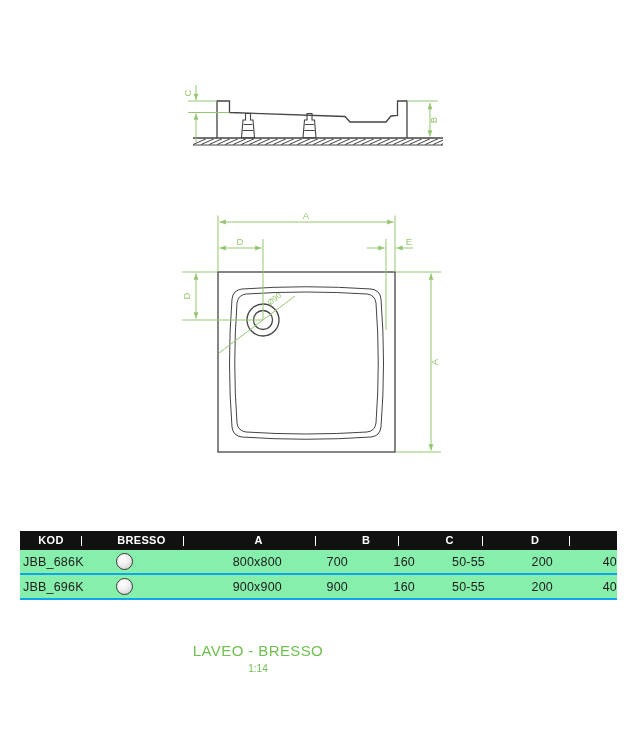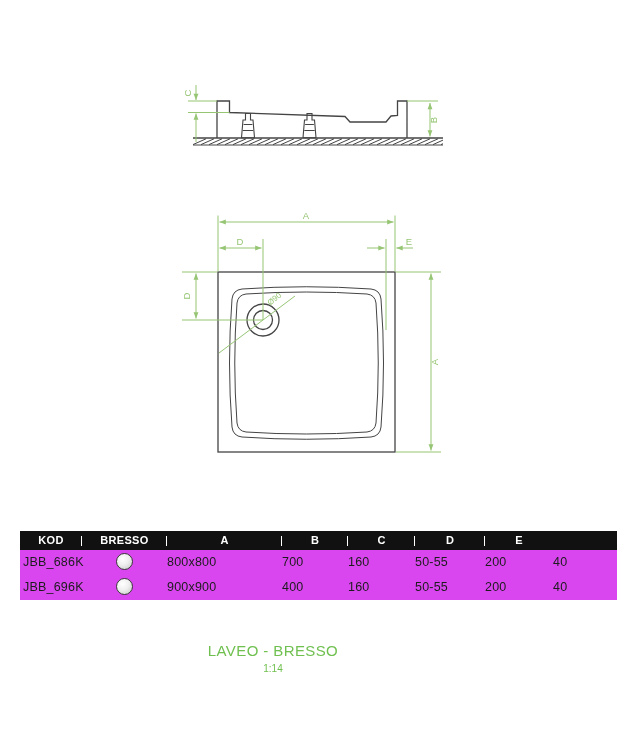--- a/index.html
+++ b/index.html
@@ -14,34 +14,34 @@
   .ink-thin{stroke:var(--ink);stroke-width:1;fill:none;}
   .ink-fill{fill:none;stroke:var(--ink);stroke-width:1.1;}
   .dim{stroke:var(--green);stroke-width:1;fill:none;}
   .dimlabel{fill:var(--green);stroke:none;font-size:9.5px;font-family:"Liberation Sans",sans-serif;}
   .dimlabel-sm{fill:var(--green);stroke:none;font-size:8px;font-family:"Liberation Sans",sans-serif;}
   #floor-hatch line{stroke:var(--ink);stroke-width:1;}
   .arrowhead{fill:var(--green);}
   
   #spec-table{position:absolute;left:20px;top:531px;width:597px;}
   .t-header{display:grid;grid-template-columns:62px 85px 115px 66px 67px 70px 68px 64px;
-    background:var(--hdr);height:19px;align-items:center;}
+    background:var(--hdr);height:19px;align-items:center;gap:17px;}
   .t-header .hcell{position:relative;color:#fff;font-size:11px;font-weight:bold;
     text-align:center;letter-spacing:.3px;line-height:19px;}
   .t-header .hcell:not(:last-child)::after{
     content:"";position:absolute;right:0;top:4.5px;width:1.5px;height:10px;background:#fff;}
   .t-row{display:grid;grid-template-columns:62px 85px 115px 66px 67px 70px 68px 64px;
-    height:23px;align-items:center;border-bottom:2px solid #d946ef;background:#d946ef;}
-  .t-row .cell{font-size:12.5px;color:#1c1c1c;text-align:left;letter-spacing:.2px;}
+    height:23px;align-items:center;border-bottom:2px solid #0ea5e9;background:#86efac;}
+  .t-row .cell{font-size:12.5px;color:#1c1c1c;text-align:right;letter-spacing:.2px;}
   .t-row .cell.kod{text-align:left;padding-left:3px;}
   .swatch{width:15px;height:15px;border-radius:50%;margin:0 auto;
     border:1.3px solid #3a3a3a;
     background:radial-gradient(circle at 38% 32%, #ffffff 0%, #efefef 45%, #c3c3c3 100%);}
   
-  #footer{position:absolute;left:0;top:641px;width:516px;text-align:center;color:var(--footer-green);margin-left:15px;}
+  #footer{position:absolute;left:0;top:641px;width:516px;text-align:center;color:var(--footer-green);}
   #footer .f-title{font-size:15px;letter-spacing:.4px;line-height:19px;}
   #footer .f-scale,#footer .f-units{font-size:10px;line-height:18px;}
 </style>
 </head>
 <body>
 
 <div id="canvas" style="--green: #96C573; --footer-green: #70C050; --ink: #444444; --hdr: #111111;">
 
   <svg id="drawing" width="631" height="520" viewBox="0 0 631 520" xmlns="http://www.w3.org/2000/svg">
     <defs>
@@ -189,21 +189,21 @@
       <div class="cell">200</div>
       <div class="cell">40</div>
     </div>
 
     <div class="t-row">
       <div class="cell kod">JBB_696K</div>
       <div class="cell">
         <div class="swatch"></div>
       </div>
       <div class="cell">900x900</div>
-      <div class="cell">400</div>
+      <div class="cell">900</div>
       <div class="cell">160</div>
       <div class="cell">50-55</div>
       <div class="cell">200</div>
       <div class="cell">40</div>
     </div>
   </div>
 
   <div id="footer">
     <div class="f-title">LAVEO - BRESSO</div>
     <div class="f-scale">1:14</div>

